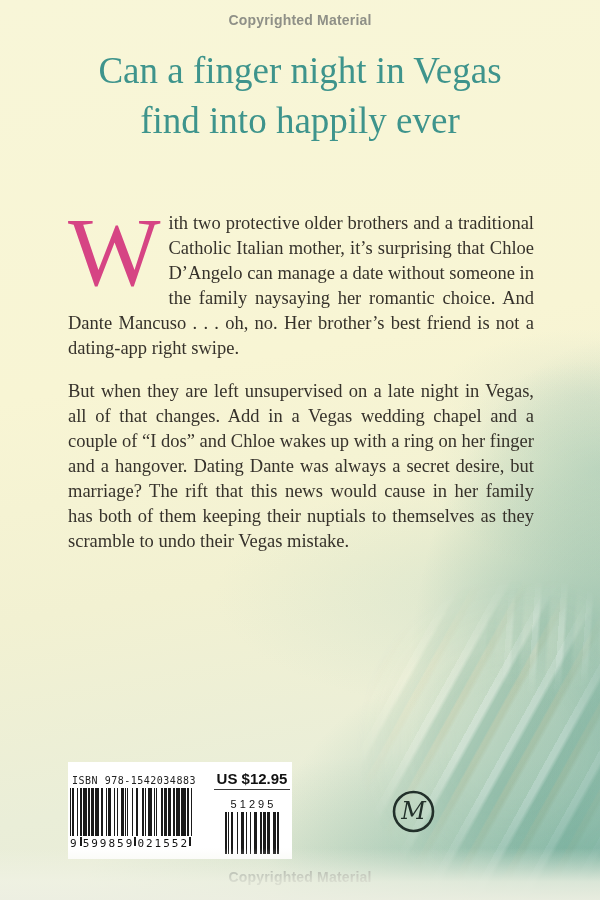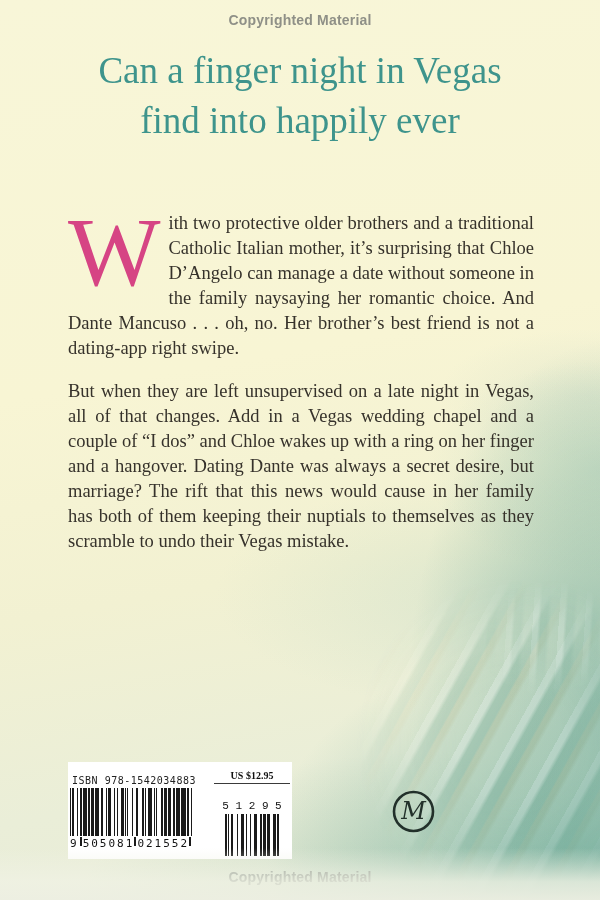--- a/index.html
+++ b/index.html
@@ -46,23 +46,23 @@
   .barcode-box{position:absolute;left:68px;top:762px;width:224px;height:97px;background:#fff;color:#1a1a1a;}
   .bc-left{position:absolute;left:2px;top:13px;width:128px;text-align:center;}
   .bc-isbn{font-family:"DejaVu Sans Mono",monospace;font-size:10px;letter-spacing:.5px;white-space:nowrap;color:#222;}
   .bc-main-bars{height:48px;margin-top:2px;display:flex;align-items:stretch;overflow:hidden;}
   .bc-main-bars i,.bc-supp-bars i{display:block;height:100%;flex:none;}
   .bc-digits{display:flex;align-items:flex-start;margin-top:1px;
     font-family:"DejaVu Sans Mono",monospace;font-size:11px;letter-spacing:2px;color:#111;}
   .bc-digits .sep{width:2px;height:9px;background:#1a1a1a;margin:0 1px 0 0;flex:none;}
   .bc-digits .d9{margin-right:3px;letter-spacing:0;}
   .bc-right{position:absolute;left:146px;top:8px;width:76px;text-align:center;}
-  .bc-price{font-family:Liberation Serif, serif;font-size:10px;font-weight:700;white-space:nowrap;
+  .bc-price{font-family:Liberation Sans, sans-serif;font-size:15px;font-weight:700;white-space:nowrap;
     border-bottom:1px solid #3a3a3a;padding-bottom:2px;color:#111;}
-  .bc-supp-digits{font-family:Liberation Mono, monospace;font-size:11px;margin-top:16px;white-space:nowrap;color:#111;}
+  .bc-supp-digits{font-family:Liberation Sans, sans-serif;font-size:11px;margin-top:8px;white-space:nowrap;color:#111;}
   .bc-supp-bars{height:42px;margin-top:2px;display:flex;justify-content:center;overflow:hidden;}
 
   .publisher{position:absolute;left:391px;top:789px;display:flex;align-items:center;gap:9px;}
   .publisher svg{display:block;}
   .publisher-name{font-family:"Liberation Sans",sans-serif;font-size:22px;color:#333f38;letter-spacing:.3px;}
 </style>
 </head>
 <body>
 
 <div class="page">
@@ -146,21 +146,21 @@
           <i style="width:4.8px;background:#1a1a1a"></i>
           <i style="width:1.2px;background:transparent"></i>
           <i style="width:1.2px;background:#1a1a1a"></i>
           <i style="width:1.2px;background:#1a1a1a"></i>
           <i style="width:1.2px;background:transparent"></i>
           <i style="width:1.2px;background:#1a1a1a"></i>
         </div>
       <div class="bc-digits">
         <span class="d9">9</span>
         <span class="sep"></span>
-        <span>505081</span>
+        <span>599859</span>
         <span class="sep"></span>
         <span>021552</span>
         <span class="sep"></span>
       </div>
     </div>
     <div class="bc-right">
       <div class="bc-price">US $12.95</div>
       <div class="bc-supp-digits">5 1 2 9 5</div>
       <div class="bc-supp-bars" id="supp-bars">
           <i style="width:1.3px;background:#1a1a1a"></i>

